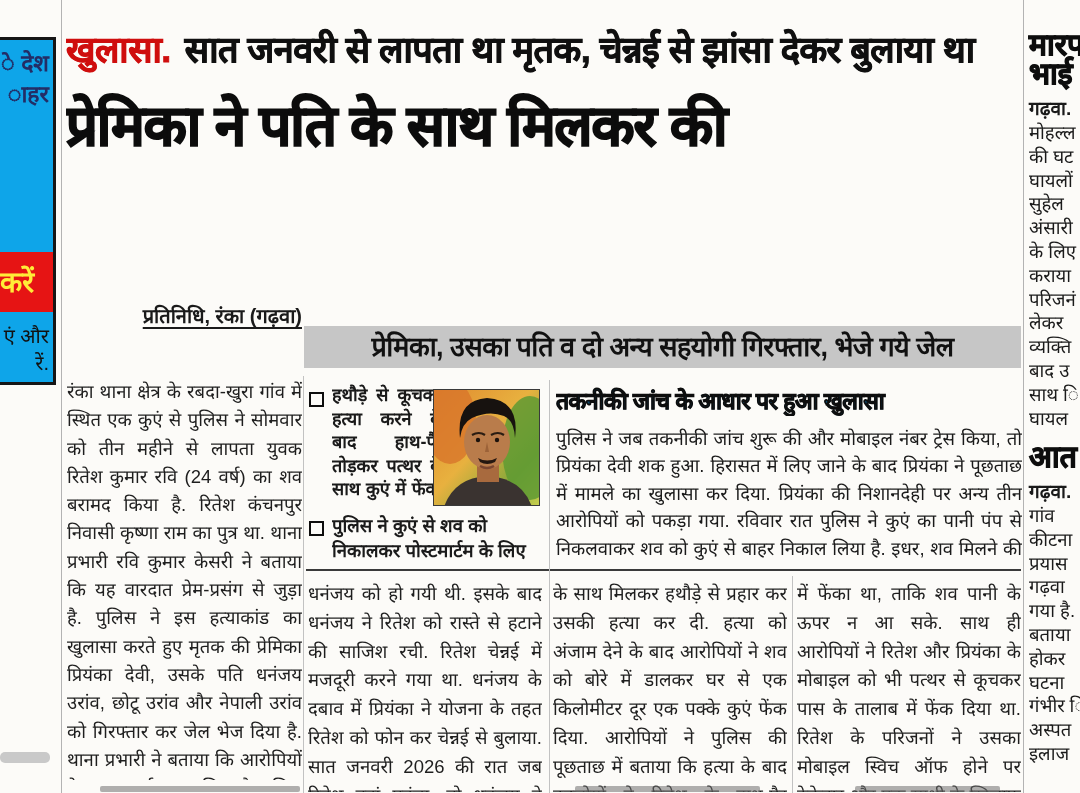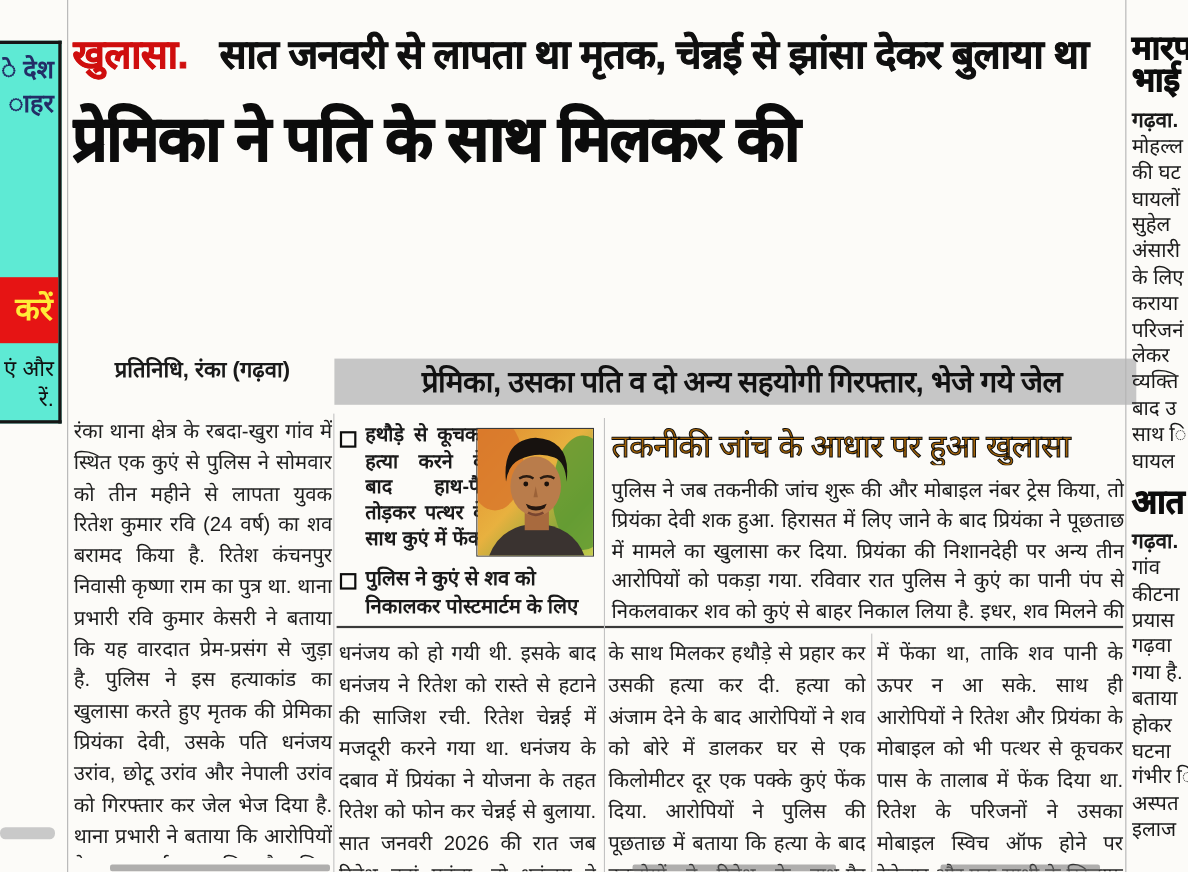--- a/index.html
+++ b/index.html
@@ -13,69 +13,69 @@
   .vr-right{left:1023px;top:0;height:793px;}
   .vr-a{left:303px;top:376px;height:417px;background:#c2c2c2;}
   .vr-b{left:549px;top:380px;height:413px;background:#c2c2c2;}
   .vr-c{left:792px;top:576px;height:217px;background:#c2c2c2;}
   .hrule{position:absolute;top:569px;left:306px;width:715px;height:2px;background:#3a3a3a;}
 
   
   .kicker{position:absolute;top:24px;left:66px;width:956px;font-size:36px;font-weight:800;
           letter-spacing:-0.5px;white-space:nowrap;overflow:hidden;color:#101010;
           -webkit-text-stroke:0.8px currentColor;}
-  .kicker-label{color:#cf0e0e;margin-right:29px;-webkit-text-stroke:0.8px #cf0e0e;}
+  .kicker-label{color:#cf0e0e;margin-right:14px;-webkit-text-stroke:0.8px #cf0e0e;}
 
   
   .headline{position:absolute;top:70px;left:66px;width:956px;margin:0;font-size:56px;line-height:111px;
             font-weight:900;color:#0c0c0c;-webkit-text-stroke:1.7px #0c0c0c;letter-spacing:-1px;
             white-space:nowrap;overflow:hidden;}
 
   
-  .byline{position:absolute;top:322px;left:66px;width:236px;text-align:center;font-size:20px;
-          font-weight:700;text-underline-offset:4px;}
+  .byline{position:absolute;top:302px;left:66px;width:236px;text-align:right;font-size:20px;
+          font-weight:700;text-decoration:underline;text-underline-offset:4px;}
   .lead-col{position:absolute;top:378px;left:67px;width:235px;height:402px;font-size:18.5px;
             line-height:28.3px;text-align:justify;overflow:hidden;color:#1e1e1e;}
 
   
   .strip{position:absolute;top:326px;left:304px;width:717px;height:42px;background:#c6c6c6;
          text-align:center;font-weight:800;font-size:27px;line-height:42px;color:#111;
-         letter-spacing:-0.5px;white-space:nowrap;overflow:hidden;padding-left:12px;}
+         letter-spacing:-0.5px;white-space:nowrap;overflow:hidden;}
 
   
   .hbox{position:absolute;top:384px;left:307px;width:238px;height:186px;}
   .hb-row1{display:flex;}
   .sq{width:11px;height:11px;border:2.5px solid #0d0d0d;margin:8px 8px 0 2px;flex:0 0 auto;}
   .b1text{width:112px;font-size:18px;line-height:23.5px;font-weight:700;text-align:justify;
           height:122px;overflow:hidden;}
   .photo{position:absolute;left:126px;top:5px;width:107px;height:117px;border:1px solid #3a3a3a;
          box-sizing:border-box;overflow:hidden;}
   .hb-row2{position:absolute;top:129px;left:0;display:flex;width:238px;}
   .b2text{flex:1;font-size:18.5px;line-height:25px;font-weight:700;height:52px;overflow:hidden;}
 
   
   .tech{position:absolute;top:384px;left:556px;width:466px;}
-  .tech h2{margin:0 0 9px 0;font-size:29px;font-weight:400;letter-spacing:-0.5px;color:#a16207;
+  .tech h2{margin:0 0 9px 0;font-size:23px;font-weight:700;letter-spacing:-0.5px;color:#0c4a6e;
            -webkit-text-stroke:0.9px #0d0d0d;white-space:nowrap;overflow:hidden;}
   .tech p{margin:0;font-size:18.5px;line-height:27.4px;text-align:justify;height:140px;overflow:hidden;}
 
   
   .bcol{position:absolute;top:580px;height:212px;overflow:hidden;font-size:18.5px;line-height:28.8px;
         text-align:justify;color:#1e1e1e;}
   .col2{left:308px;width:234px;}
   .col3{left:553px;width:234px;}
   .col4{left:797px;width:224px;}
 
   
-  .promo-box{position:absolute;left:0;top:37px;width:56px;height:348px;background:#5eead4;
+  .promo-box{position:absolute;left:0;top:37px;width:56px;height:348px;background:#0ea5e9;
              border:3px solid #161616;border-left:none;box-sizing:border-box;}
   .promo-top{padding:8px 4px 0 0;text-align:right;font-size:23px;font-weight:800;color:#232d66;
              line-height:31px;}
   .promo-red{position:absolute;left:0;top:212px;width:100%;height:60px;background:#e61414;
-             color:#ffec38;font-size:29px;font-weight:900;text-align:right;line-height:60px;
+             color:#ffec38;font-size:29px;font-weight:900;text-align:left;line-height:60px;
              padding-right:5px;box-sizing:border-box;}
   .promo-bottom{position:absolute;bottom:5px;right:4px;text-align:right;font-size:20px;
                 font-weight:400;color:#111;line-height:27px;}
   .rail-frags{position:absolute;left:0;top:465px;width:56px;text-align:right;padding-right:3px;
               box-sizing:border-box;font-size:18.5px;line-height:26px;color:#222;}
   .rail-bar{position:absolute;left:0;top:752px;width:50px;height:11px;background:#c9c9c9;
             border-radius:5px;}
 
   
   .rrail{position:absolute;left:1029px;width:54px;white-space:nowrap;}

